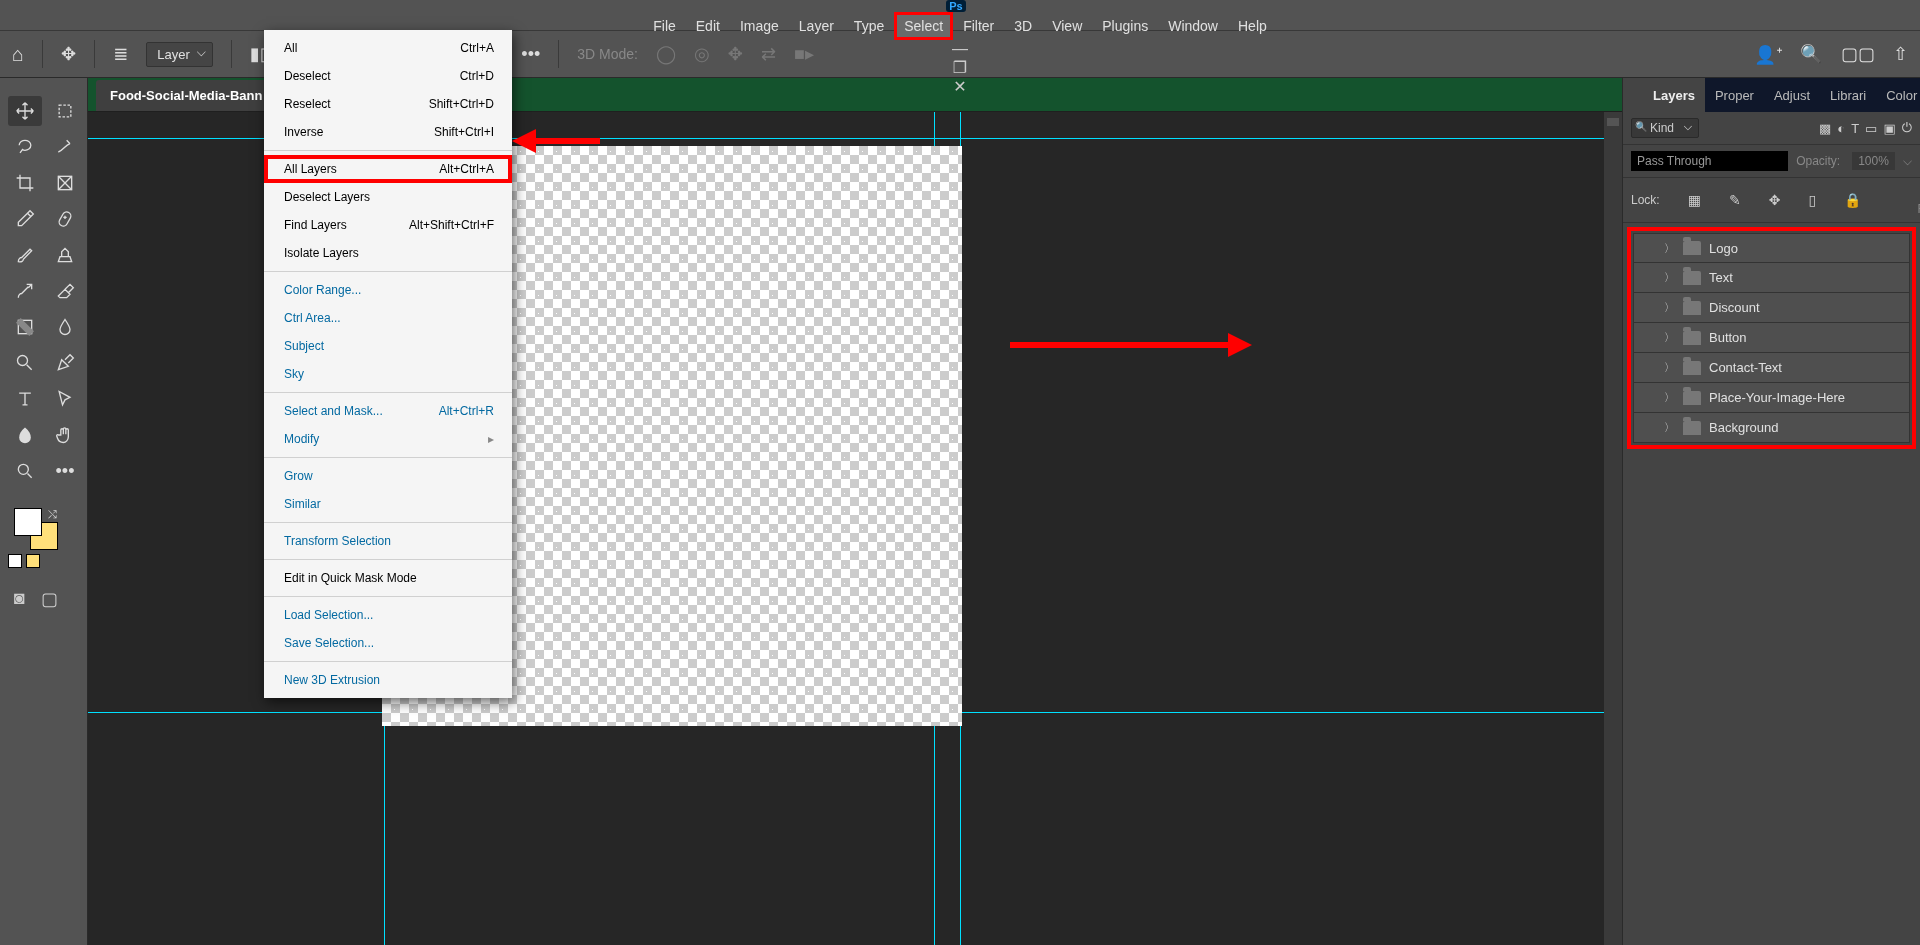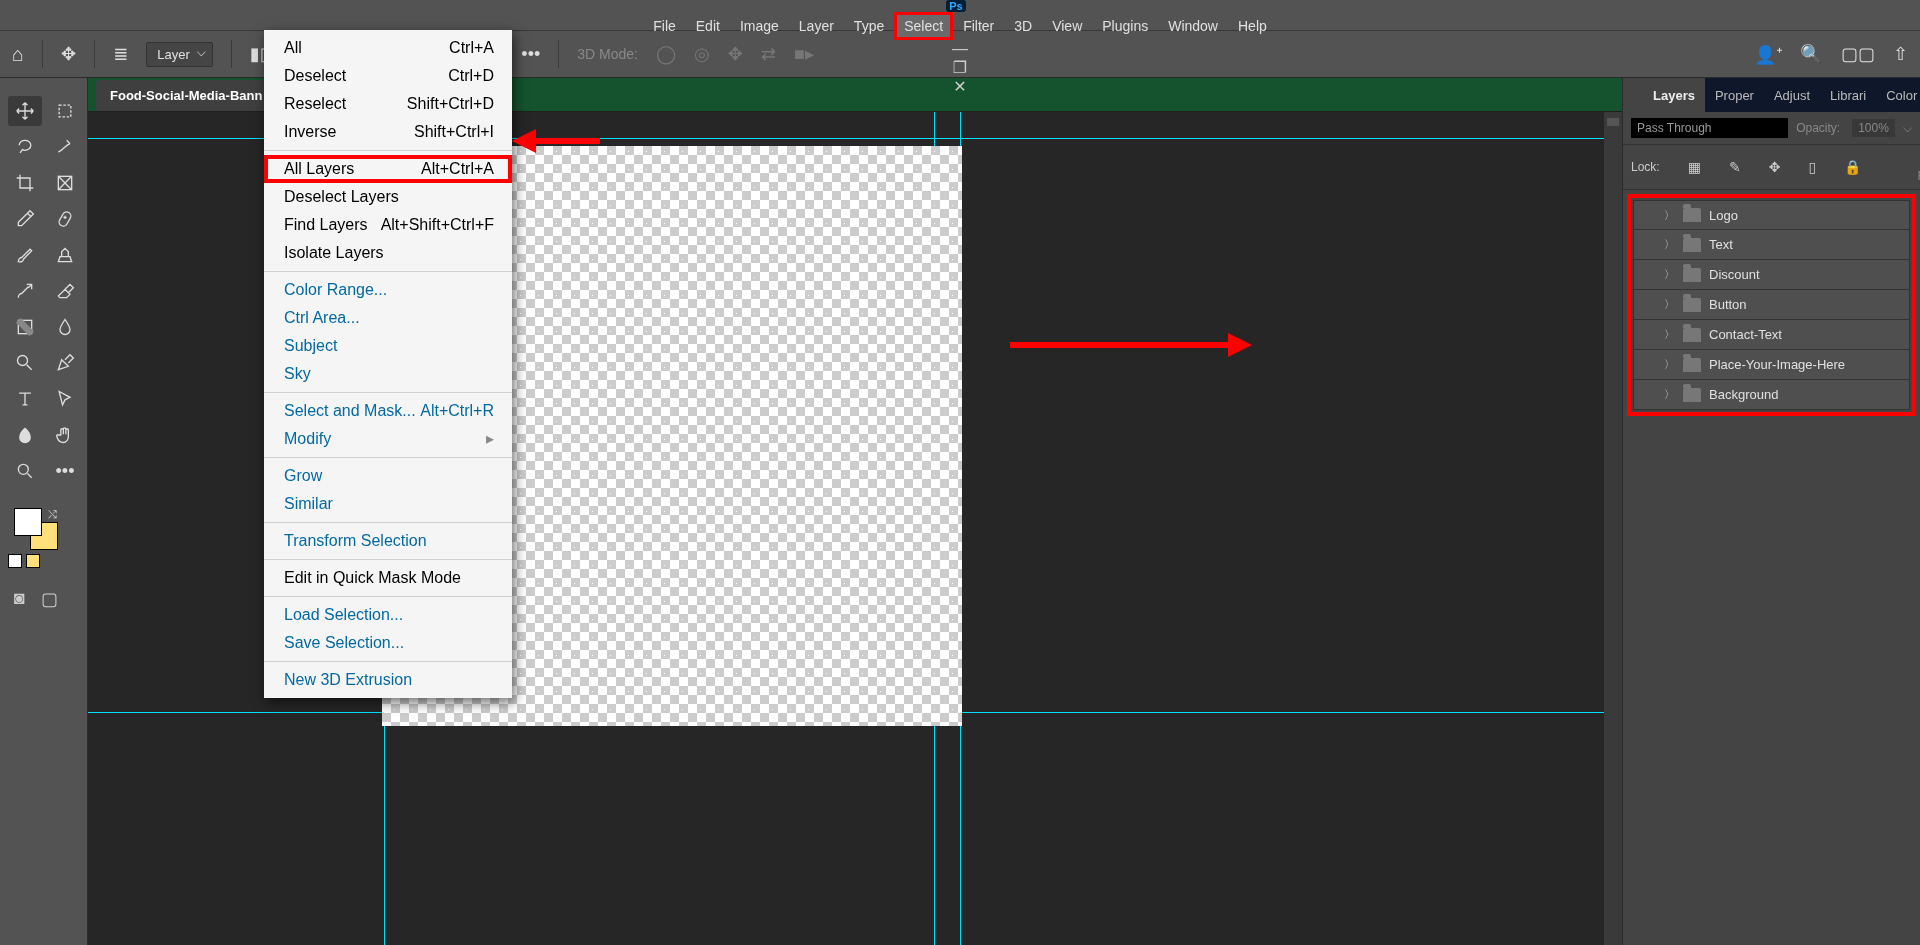--- a/index.html
+++ b/index.html
@@ -18,21 +18,21 @@
 .optionsbar .home { font-size: 20px; color: #ddd; }
 .optionsbar .sep { width: 1px; height: 28px; background: #3a3a3a; }
 .optionsbar .icn { font-size: 18px; color: #ddd; }
 .optionsbar .layer-select { background: #454545; border: 1px solid #333; padding: 4px 22px 4px 10px; font-size: 13px; color: #e0e0e0; border-radius: 2px; position: relative; }
 .optionsbar .layer-select::after { content: "⌵"; position: absolute; right: 6px; top: 2px; font-size: 12px; }
 .optionsbar .right { margin-left: auto; display: flex; gap: 18px; align-items: center; }
 .optionsbar .mode3d { color: #888; font-size: 14px; }
 
 
 .dropdown { position: absolute; left: 264px; top: 30px; width: 248px; background: #f5f5f5; color: #000; box-shadow: 2px 4px 12px rgba(0,0,0,0.6); z-index: 100; padding: 4px 0; }
-.dropdown .ditem { display: flex; justify-content: space-between; padding: 4px 18px 4px 20px; font-size: 16px; line-height: 20px; }
+.dropdown .ditem { display: flex; justify-content: space-between; padding: 4px 18px 4px 20px; font-size: 12px; line-height: 20px; }
 .dropdown .ditem.disabled { color: #0369a1; }
 .dropdown .ditem.highlight { outline: 4px solid #ff0000; outline-offset: -4px; }
 .dropdown .dsep { height: 1px; background: #d0d0d0; margin: 4px 0; }
 .dropdown .subarrow::after { content: "▸"; color:#888; }
 
 
 .tabstrip { height: 34px; background: #14532d; display: flex; align-items: flex-end; padding-left: 96px; border-bottom: 1px solid #1f1f1f; }
 .tabstrip .chevs { position: absolute; left: 4px; top: 84px; color: #bbb; font-size: 12px; }
 .tabstrip .doctab { background: #3f3f3f; color: #fff; padding: 8px 14px 8px 14px; font-size: 13px; border-top-left-radius: 3px; border-top-right-radius: 3px; font-weight: 600; }
 
@@ -311,20 +311,30 @@
 </div>
 
 <div class="panel">
   <div class="panel-tabs" id="panel-tabs">
       <div class="ptab active">Layers</div>
       <div class="ptab">Proper</div>
       <div class="ptab">Adjust</div>
       <div class="ptab">Librari</div>
       <div class="ptab">Color</div>
     </div>
+  <div class="panel-filter">
+    <span class="kind">Kind</span>
+    <span style="flex:1"></span>
+    <span class="ficn">▩</span>
+    <span class="ficn">◐</span>
+    <span class="ficn">T</span>
+    <span class="ficn">▭</span>
+    <span class="ficn">▣</span>
+    <span class="ficn">⏻</span>
+  </div>
   <div class="panel-row">
     <span style="flex:1; background:#000000; padding:3px 6px; color:#999">Pass Through</span>
     <span>Opacity:</span>
     <span class="val">100%</span>
     <span style="color:#888">⌵</span>
   </div>
   <div class="lock-row">
     <span>Lock:</span>
     <span class="ficn">▦</span>
     <span class="ficn">✎</span>

